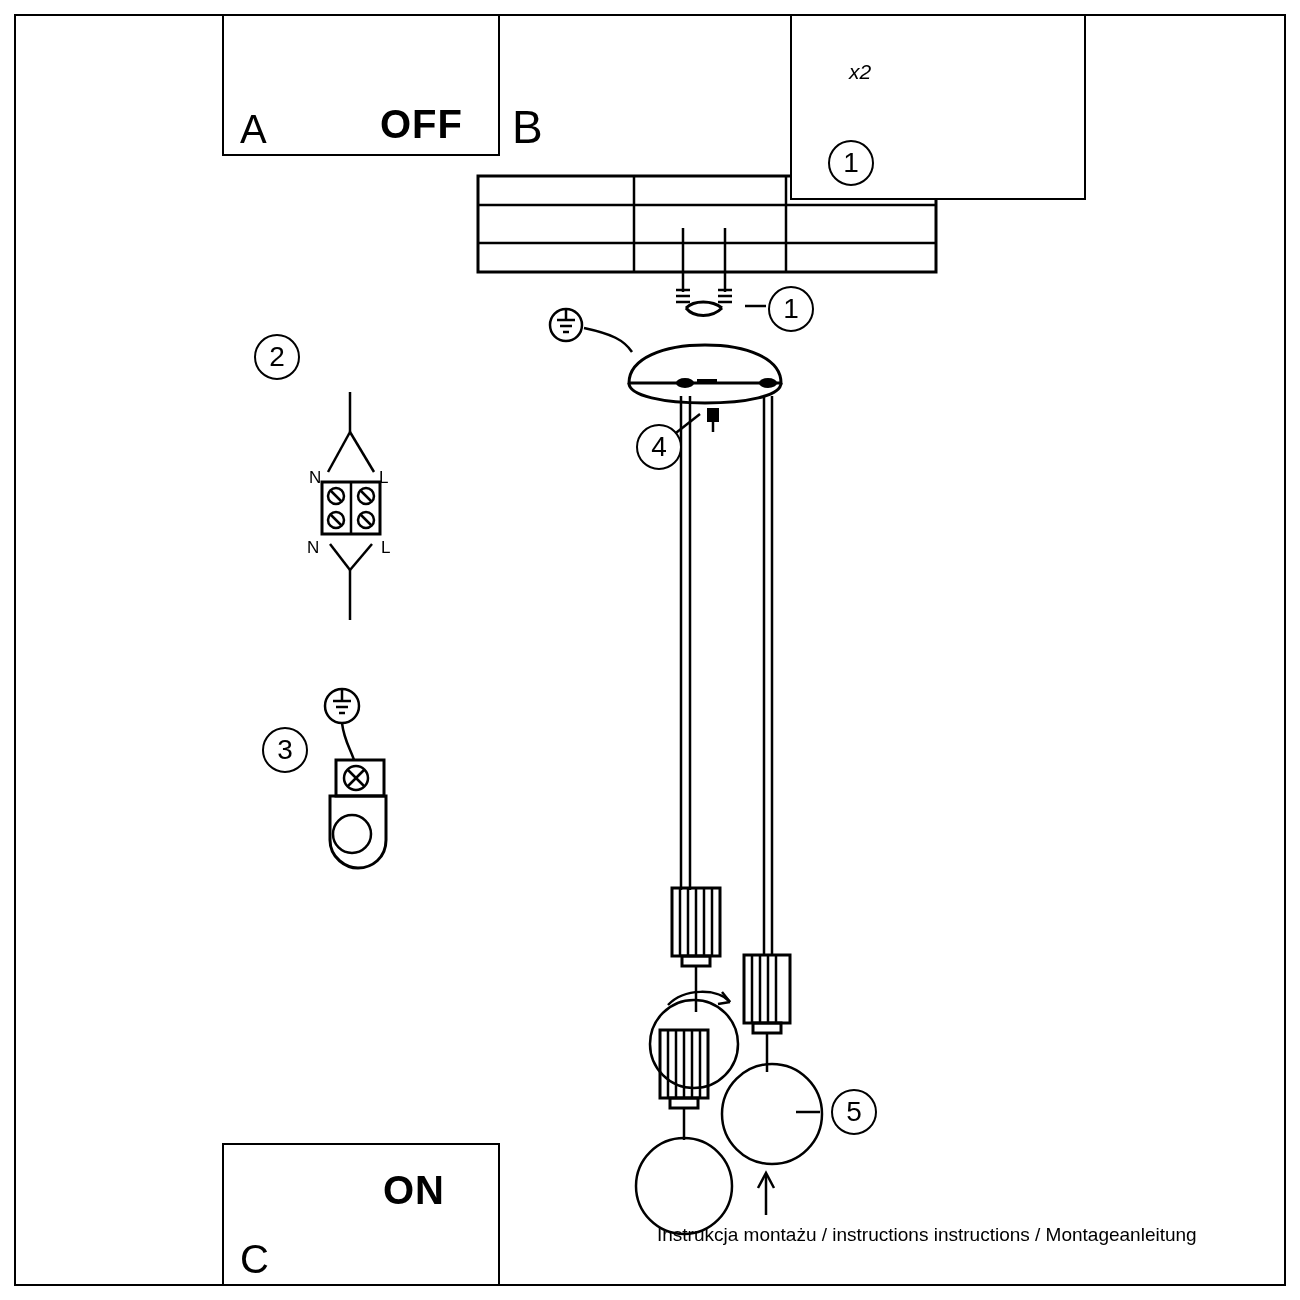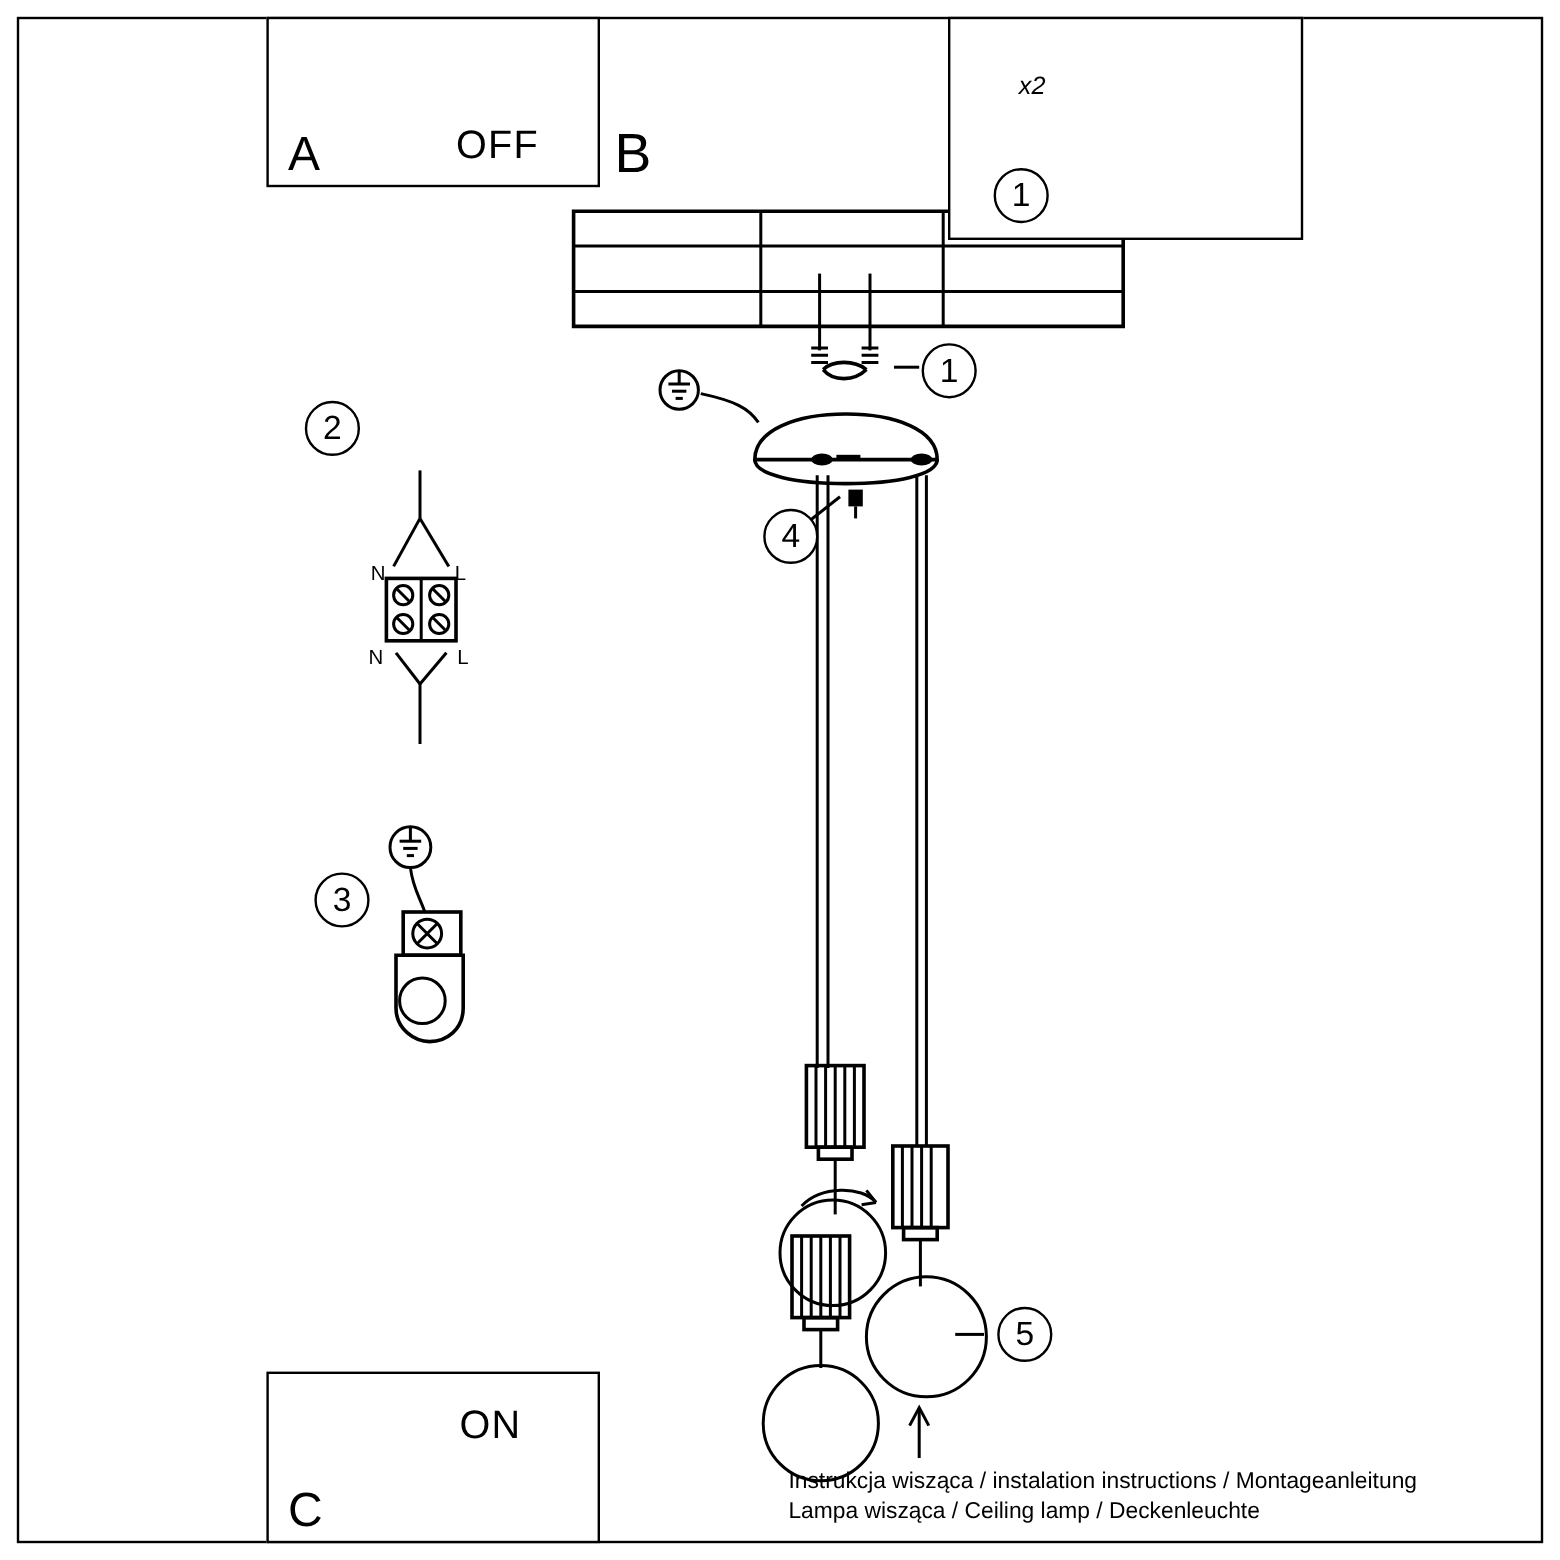--- a/index.html
+++ b/index.html
@@ -42,22 +42,22 @@
     font-weight: 400;
     color: #000;
     font-family: "Liberation Sans", sans-serif;
   }
   .letterA { left: 240px; top: 107px; }
   .letterB { left: 512px; top: 100px; font-size: 46px; }
   .letterC { left: 240px; top: 1237px; }
 
   .word {
     position: absolute;
-    font-size: 33px;
-    font-weight: 400;
+    font-size: 40px;
+    font-weight: 700;
     color: #000;
     letter-spacing: 1px;
   }
   .wordOFF { left: 380px; top: 102px; }
   .wordON  { left: 383px; top: 1168px; }
 
   .circnum {
     position: absolute;
     width: 46px;
     height: 46px;
@@ -328,17 +328,16 @@
   <div class="circnum n3">3</div>
   <div class="circnum n4">4</div>
   <div class="circnum n5">5</div>
 
   <div style="position:absolute;left:309px;top:468px;font-size:17px;">N</div>
   <div style="position:absolute;left:379px;top:468px;font-size:17px;">L</div>
   <div style="position:absolute;left:307px;top:538px;font-size:17px;">N</div>
   <div style="position:absolute;left:381px;top:538px;font-size:17px;">L</div>
 
   <div class="caption">
-    <div>Instrukcja wisząca / instalation instructions / Montageanleitung</div>
-    <div>Lampa wisząca / Ceiling lamp / Deckenleuchte</div>
+    <div>Instrukcja montażu / instructions instructions / Montageanleitung</div>
   </div>
 
 </div>
 
 </body></html>

